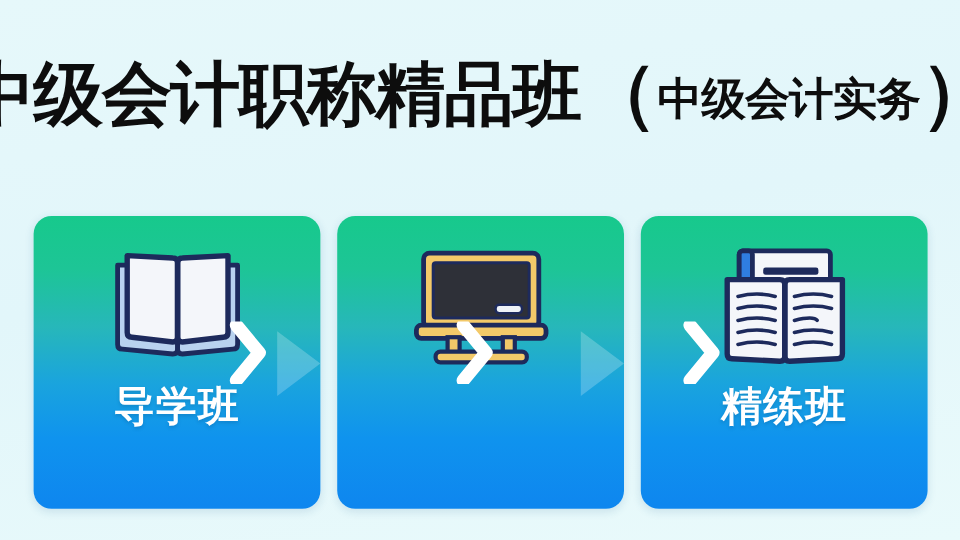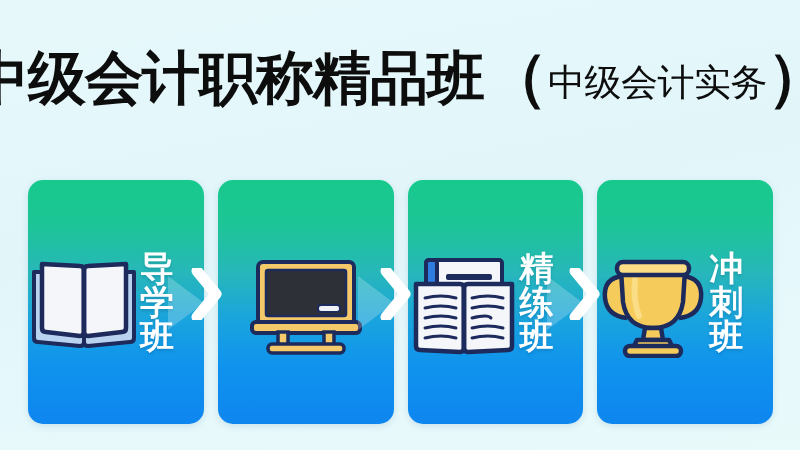--- a/index.html
+++ b/index.html
@@ -22,38 +22,38 @@
     font-size:58px; font-weight:bold; color:#0d0d0d;
     letter-spacing:-1px; line-height:1;
     font-family:"DejaVu Sans","Liberation Sans",sans-serif;
   }
   .title-paren-open,.title-paren-close{
     font-size:62px; font-weight:bold; color:#0d0d0d; line-height:1;
     font-family:"DejaVu Sans","Liberation Sans",sans-serif;
   }
   .title-paren-open{ margin-left:2px; }
   .title-sub{
-    font-size:37px; font-weight:normal; color:#0d0d0d;
+    font-size:37px; font-weight:bold; color:#0d0d0d;
     letter-spacing:-0.5px; line-height:1; position:relative; top:-3px;
     font-family:"DejaVu Sans","Liberation Sans",sans-serif;
   }
 
   
   .cards{
     position:absolute; left:28px; top:180px;
     width:745px; height:244px;
     display:flex; gap:14px;
   }
   .card{
     position:relative; flex:1 1 0; height:244px;
     border-radius:15px;
     background:linear-gradient(180deg,#17c98c 0%,#1dc596 18%,#27b7ba 38%,#1aa4dd 57%,#0f93ee 76%,#0e86ef 100%);
     box-shadow:0 2px 7px rgba(30,90,140,.14);
     overflow:hidden;
-    display:flex; flex-direction:row; align-items:center;
+    display:flex; flex-direction:column; align-items:center;
   }
   
   .card-echo{
     position:absolute; right:-6px; top:92px; width:46px; height:62px;
     opacity:.22; pointer-events:none;
   }
   .card:last-child .card-echo{ display:none; }
 
   .icon-wrap{
     width:100%; height:142px;
@@ -164,43 +164,20 @@
       </svg>
     </div>
     <div class="card-label">精练班</div>
     <div class="card-echo">
       <svg width="46" height="62" viewBox="0 0 46 62">
         <path d="M4 4 L40 31 L4 58 Z" fill="#ffffff"></path>
       </svg>
     </div>
   </div>
 
-  <div class="card">
-    <div class="icon-wrap">
-      <svg width="112" height="104" viewBox="0 0 112 104">
-
-        <path d="M26 22 Q6 24 8 44 Q10 62 30 64" fill="#f5cb5c" stroke="#1d2a5c" stroke-width="4.5" stroke-linejoin="round"></path>
-        <path d="M86 22 Q106 24 104 44 Q102 62 82 64" fill="#f5cb5c" stroke="#1d2a5c" stroke-width="4.5" stroke-linejoin="round"></path>
-
-        <path d="M24 16 L88 16 L86 48 Q82 74 56 74 Q30 74 26 48 Z" fill="#f5cb5c" stroke="#1d2a5c" stroke-width="4.5" stroke-linejoin="round"></path>
-
-        <path d="M38 26 Q36 46 42 62" stroke="#fbdd86" stroke-width="6" stroke-linecap="round" fill="none"></path>
-
-        <rect x="20" y="8" width="72" height="13" rx="6" fill="#fbdd86" stroke="#1d2a5c" stroke-width="4.5"></rect>
-
-        <path d="M48 74 L64 74 L66 86 L46 86 Z" fill="#f5cb5c" stroke="#1d2a5c" stroke-width="4.5" stroke-linejoin="round"></path>
-
-        <path d="M40 86 L72 86 L76 94 L36 94 Z" fill="#f5cb5c" stroke="#1d2a5c" stroke-width="4.5" stroke-linejoin="round"></path>
-
-        <rect x="28" y="92" width="56" height="10" rx="5" fill="#f5cb5c" stroke="#1d2a5c" stroke-width="4.5"></rect>
-      </svg>
-    </div>
-    <div class="card-label">冲刺班</div>
-
-  </div>
 </div>
 
 <div class="arrow" style="left:189px;">
   <svg width="34" height="52" viewBox="0 0 34 52">
     <path d="M8 3 L27 26 L8 49" fill="none" stroke="#ffffff" stroke-width="11" stroke-linecap="round" stroke-linejoin="round"></path>
   </svg>
 </div>
 <div class="arrow" style="left:378px;">
   <svg width="34" height="52" viewBox="0 0 34 52">
     <path d="M8 3 L27 26 L8 49" fill="none" stroke="#ffffff" stroke-width="11" stroke-linecap="round" stroke-linejoin="round"></path>

